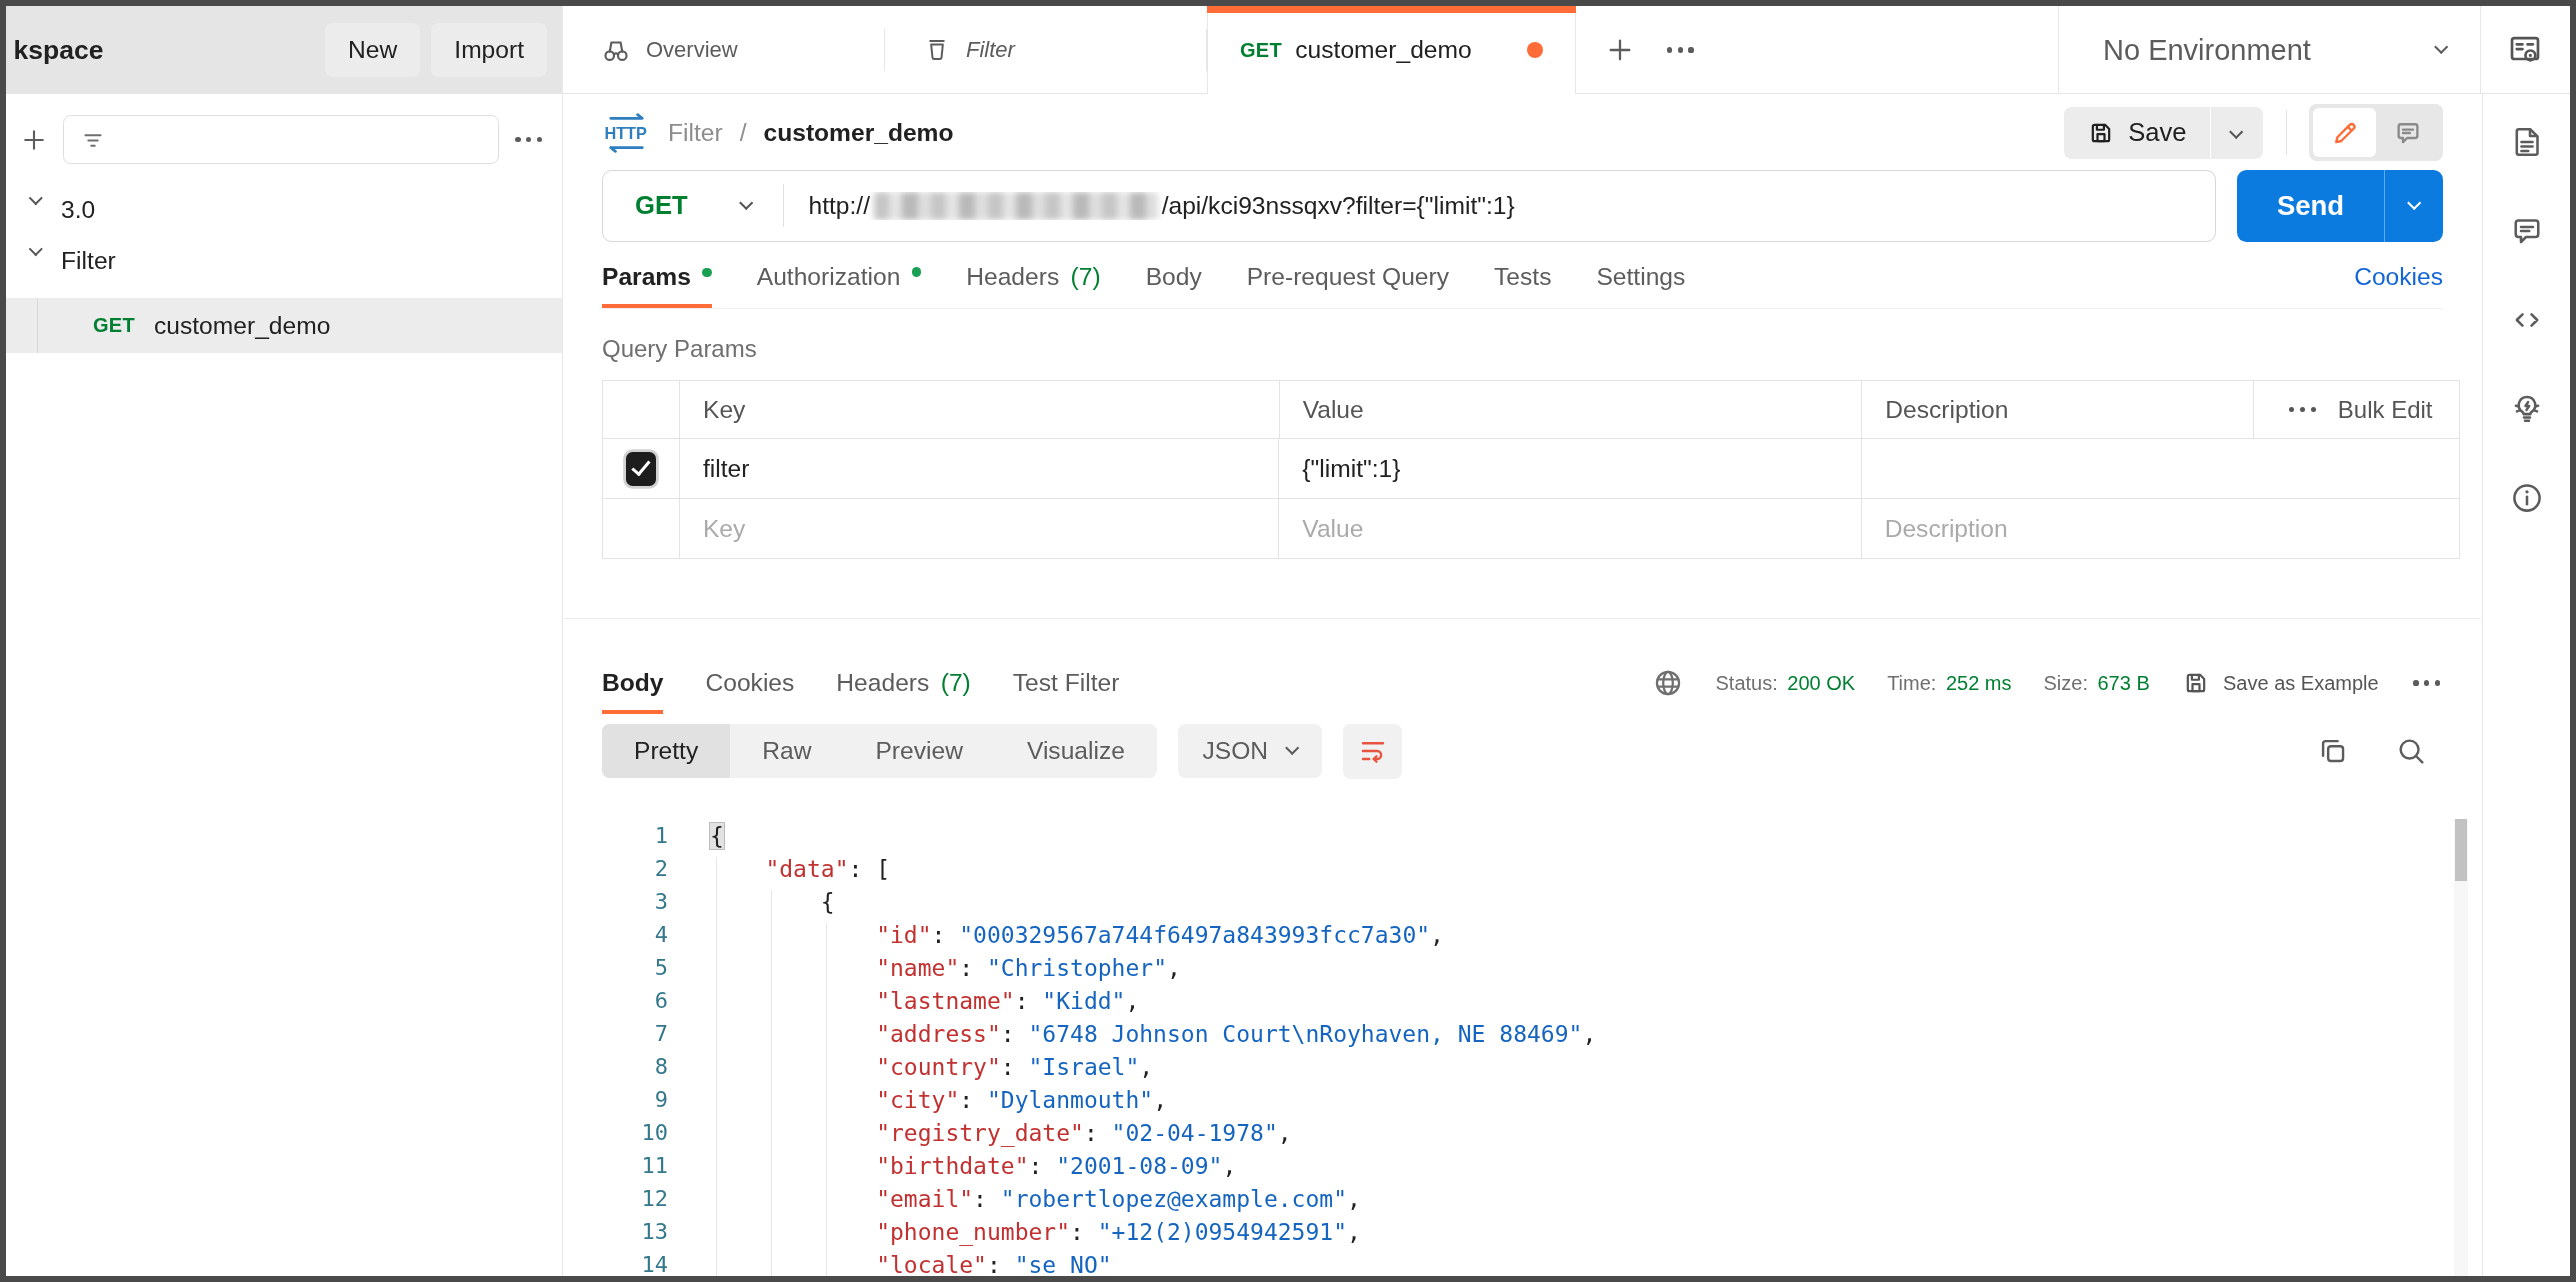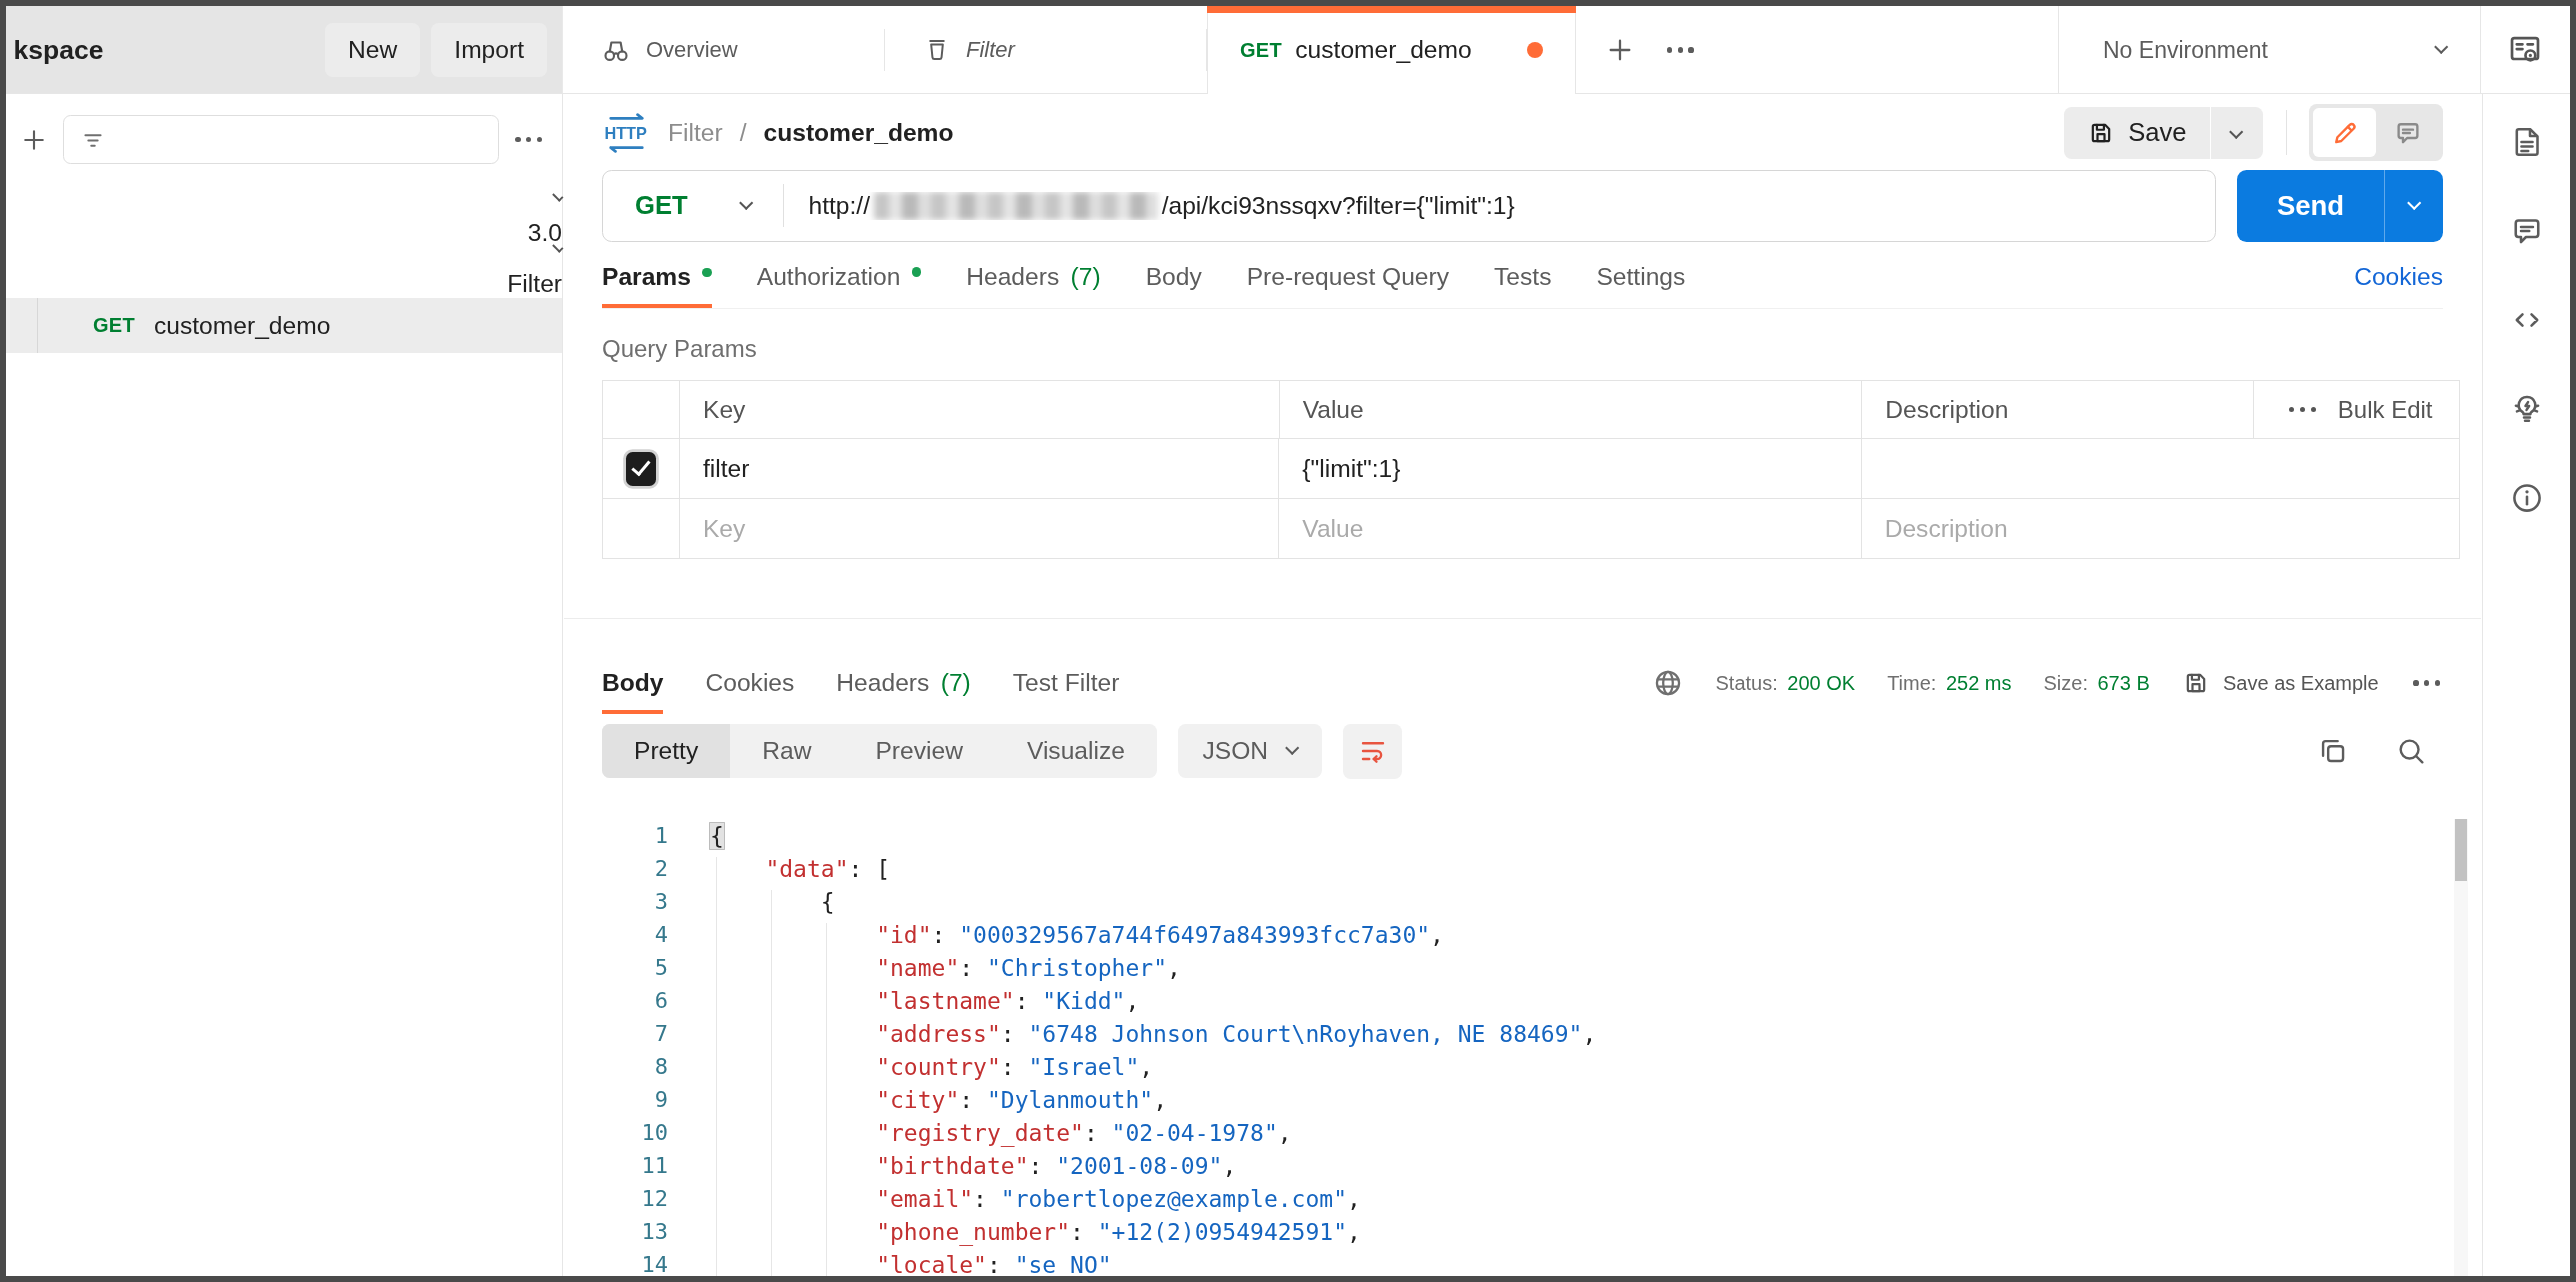--- a/index.html
+++ b/index.html
@@ -22,30 +22,30 @@
   .tabs{flex:0 0 auto;width:1495px;display:flex;align-items:stretch;}
   .tab{position:relative;display:flex;align-items:center;gap:15px;padding:0 38px;color:#5c5c5c;font-size:22px;min-width:322px;}
   .tab::after{content:"";position:absolute;right:0;top:23px;bottom:23px;width:0.9px;background:#e6e6e6;}
   .tab-active{position:relative;z-index:2;background:#fff;border-left:0.9px solid #e6e6e6;border-right:0.9px solid #e6e6e6;color:#212121;min-width:324px;padding:0 32px;display:flex;align-items:center;gap:13.3px;font-size:24.6px;}
   .tab-active::before{content:"";position:absolute;left:-0.9px;right:-0.9px;top:0;height:6.6px;background:#ff6c37;}
   .tab-active::after{content:"";position:absolute;left:0;right:0;bottom:-0.9px;height:1.9px;background:#fff;}
   .method-get{color:#007f31;font-weight:700;font-size:20px;letter-spacing:0.3px;}
   .unsaved-dot{width:16px;height:16px;border-radius:50%;background:#ff6c37;margin-left:42px;}
   .tab-tools{display:flex;align-items:center;gap:28px;padding:0 28px;color:#5c5c5c;}
   .icon-btn{background:none;border:none;color:#5c5c5c;cursor:pointer;display:flex;align-items:center;justify-content:center;font-family:inherit;}
-  .envbar{flex:0 0 auto;width:422px;border-left:0.9px solid #e6e6e6;display:flex;align-items:center;padding:0 34px 0 44px;color:#5c5c5c;font-size:23px;gap:6px;}
+  .envbar{flex:0 0 auto;width:422px;border-left:0.9px solid #e6e6e6;display:flex;align-items:center;padding:0 34px 0 44px;color:#5c5c5c;font-size:29px;gap:6px;}
   .envbar .chev{margin-left:auto;}
   .envquick{flex:0 0 auto;width:88px;border-left:0.9px solid #e6e6e6;display:flex;align-items:center;justify-content:center;color:#555;}
 
   
   .sidebar{position:absolute;left:0;top:88px;bottom:0;width:557px;border-right:0.9px solid #e6e6e6;background:#fff;}
   .side-toolbar{display:flex;align-items:center;padding:21px 17px 13.3px 13.3px;gap:13.3px;color:#555;}
   .searchbox{flex:1;height:49px;border:0.9px solid #dedede;border-radius:7.6px;display:flex;align-items:center;padding:0 15px;color:#6f6f6f;}
   .tree{margin-top:19px;font-size:24.6px;}
-  .tree-row{height:51px;display:flex;align-items:flex-end;padding-left:24.6px;gap:21px;color:#212121;cursor:pointer;flex-direction:column;}
+  .tree-row{height:51px;display:flex;align-items:flex-start;padding-left:24.6px;gap:21px;color:#212121;cursor:pointer;}
   .tree-row .chev{color:#555;width:9.5px;height:9.5px;margin-top:-3.8px;}
   .tree-leaf{height:55px;display:flex;align-items:center;background:#ececec;position:relative;padding-left:87px;gap:19px;cursor:pointer;}
   .tree-leaf::before{content:"";position:absolute;left:31px;top:0;bottom:0;width:0.9px;background:#d7d7d7;}
 
   
   .rail{position:absolute;right:0;top:88px;bottom:0;width:88px;border-left:0.9px solid #e6e6e6;display:flex;flex-direction:column;align-items:center;gap:53px;padding-top:30px;color:#555;}
 
   
   .main{position:absolute;left:558px;right:89px;top:88px;bottom:0;background:#fff;}
   .bc-row{height:68px;display:flex;align-items:center;padding:9.5px 38px 0;}

